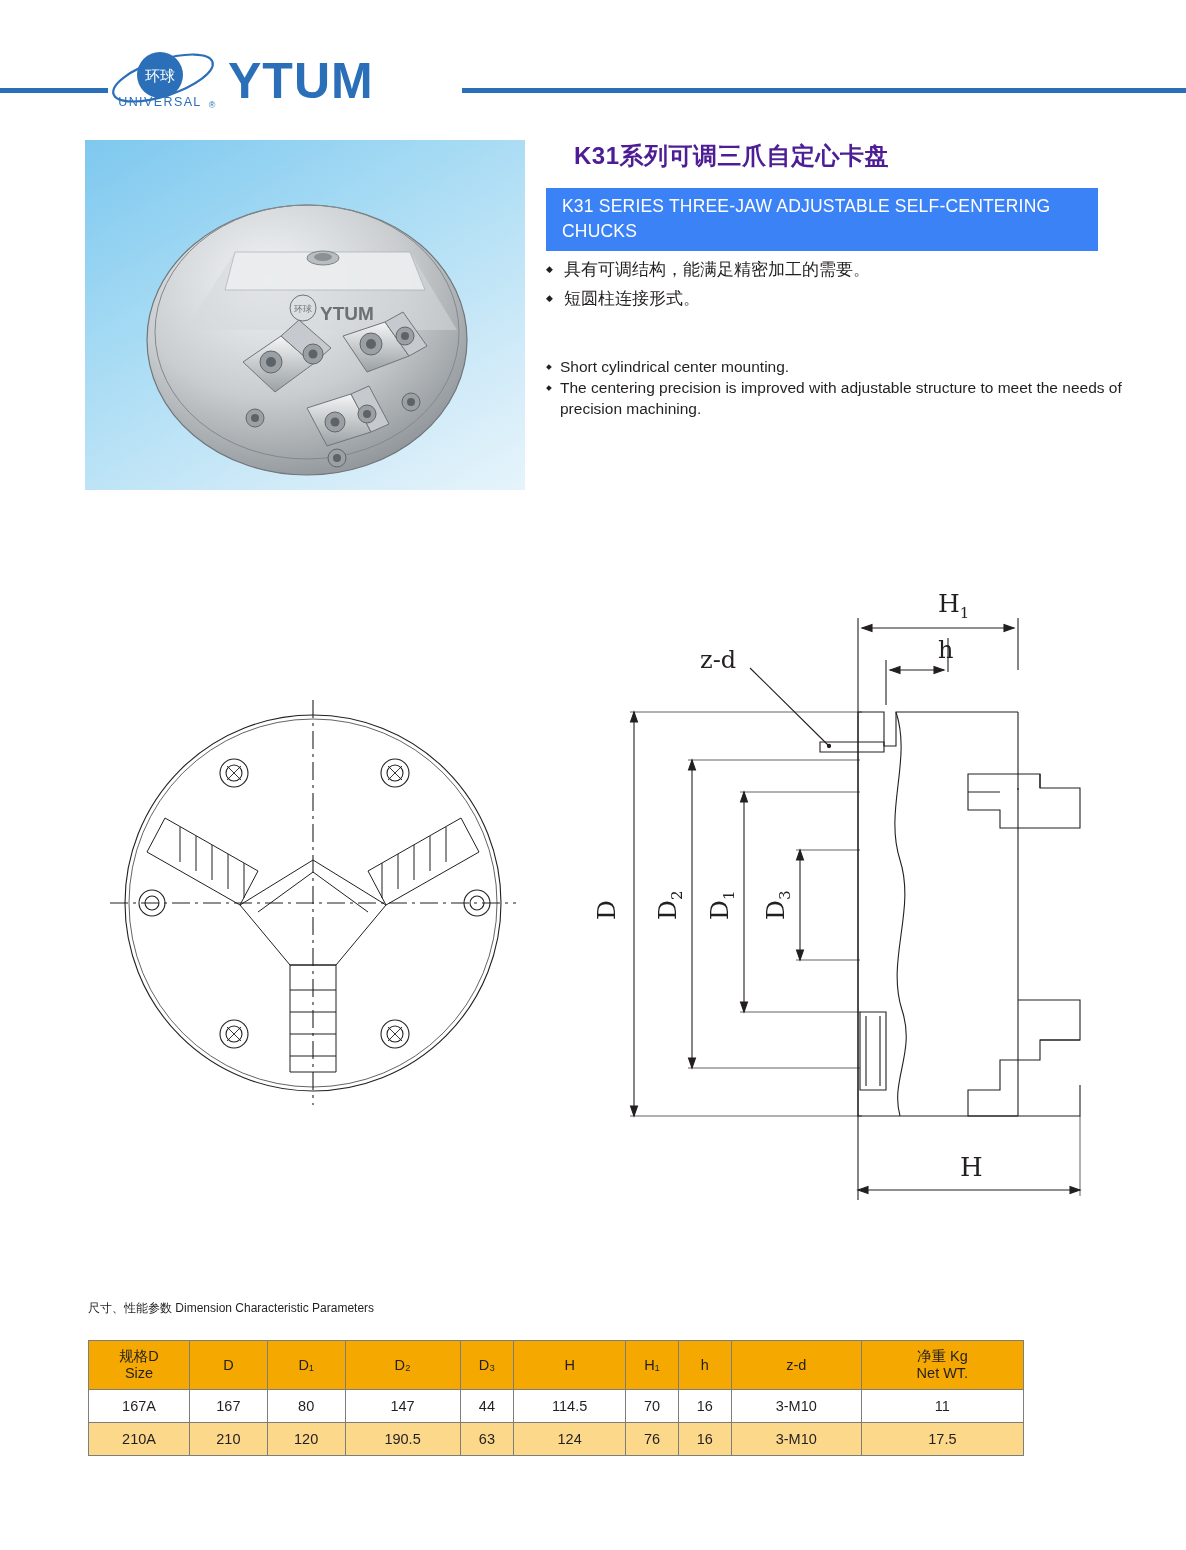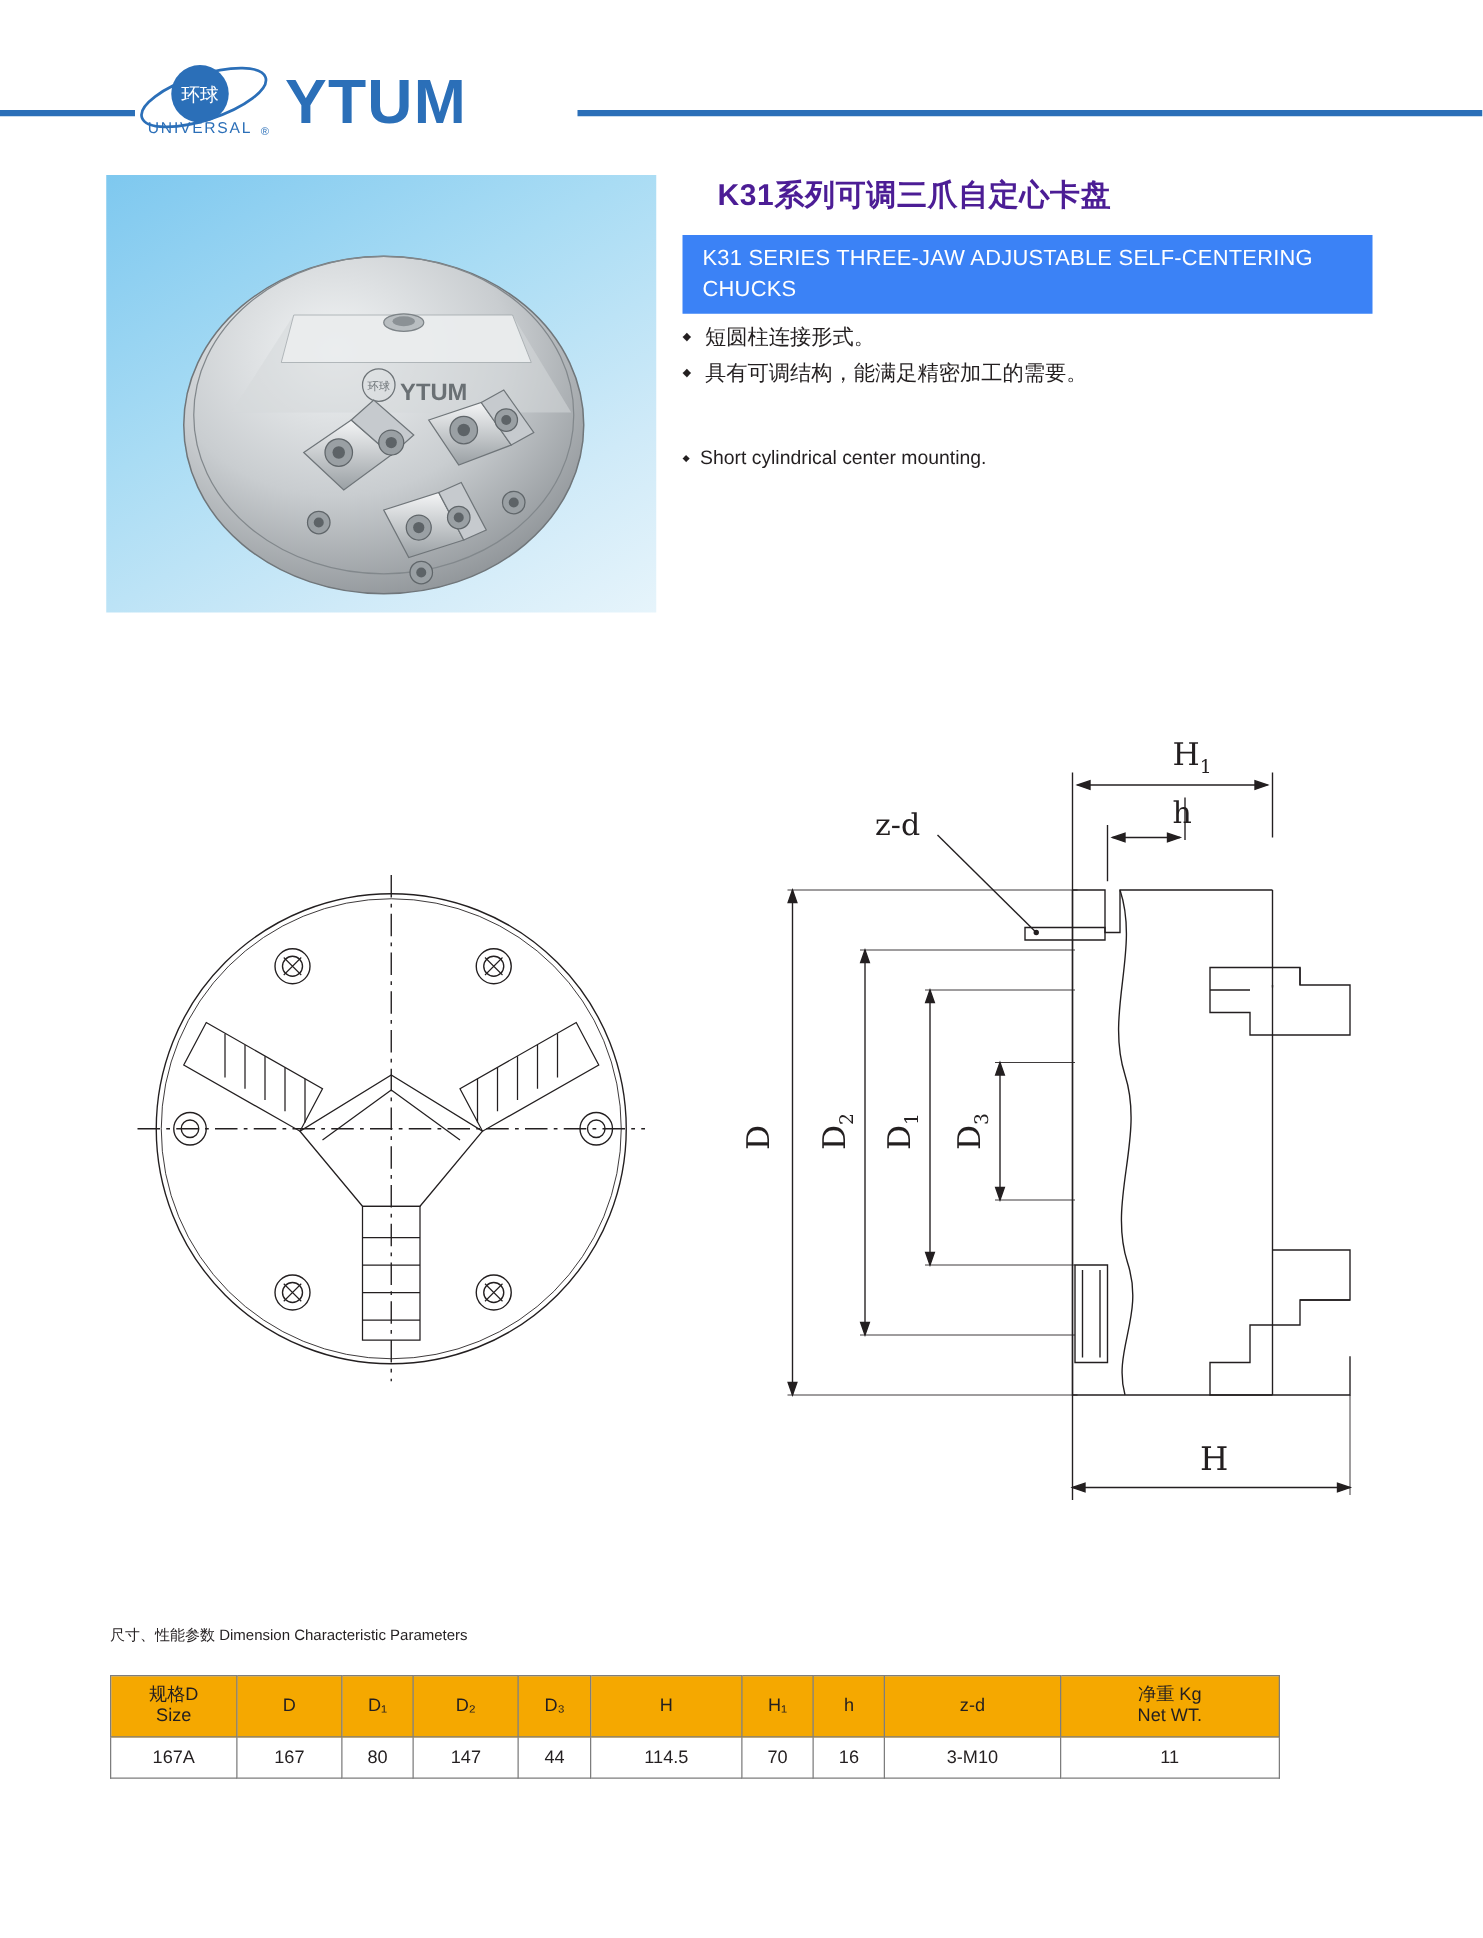--- a/index.html
+++ b/index.html
@@ -244,26 +244,27 @@
       <circle cx="252" cy="318" r="4"></circle>
     </g>
   </svg>
 </div>
 
 <div class="title-cn">K31系列可调三爪自定心卡盘</div>
 
 <div class="title-en-bar">K31 SERIES THREE-JAW ADJUSTABLE SELF-CENTERING CHUCKS</div>
 
 <div class="bullets-cn">
+  <span class="b">具有可调结构，能满足精密加工的需要。</span>
   <span class="b">短圆柱连接形式。</span>
-  <span class="b">具有可调结构，能满足精密加工的需要。</span>
 </div>
 
 <div class="bullets-en">
   <span class="b">Short cylindrical center mounting.</span>
+  <span class="b">The centering precision is improved with adjustable structure to meet the needs of precision   machining.</span>
 </div>
 
 <div class="drawing-area">
   <svg width="1186" height="680" viewBox="0 0 1186 680">
     <g fill="none" stroke="#231f20" stroke-width="1.1">
 
       <g>
 
         <line x1="313" y1="140" x2="313" y2="545" stroke-dasharray="18,5,3,5"></line>
         <line x1="110" y1="343" x2="516" y2="343" stroke-dasharray="18,5,3,5"></line>
@@ -417,14 +418,26 @@
       <td>167</td>
       <td>80</td>
       <td>147</td>
       <td>44</td>
       <td>114.5</td>
       <td>70</td>
       <td>16</td>
       <td>3-M10</td>
       <td>11</td>
     </tr>
+    <tr class="alt">
+      <td class="first-col">210A</td>
+      <td>210</td>
+      <td>120</td>
+      <td>190.5</td>
+      <td>63</td>
+      <td>124</td>
+      <td>76</td>
+      <td>16</td>
+      <td>3-M10</td>
+      <td>17.5</td>
+    </tr>
   </tbody>
 </table>
 
 </body></html>

